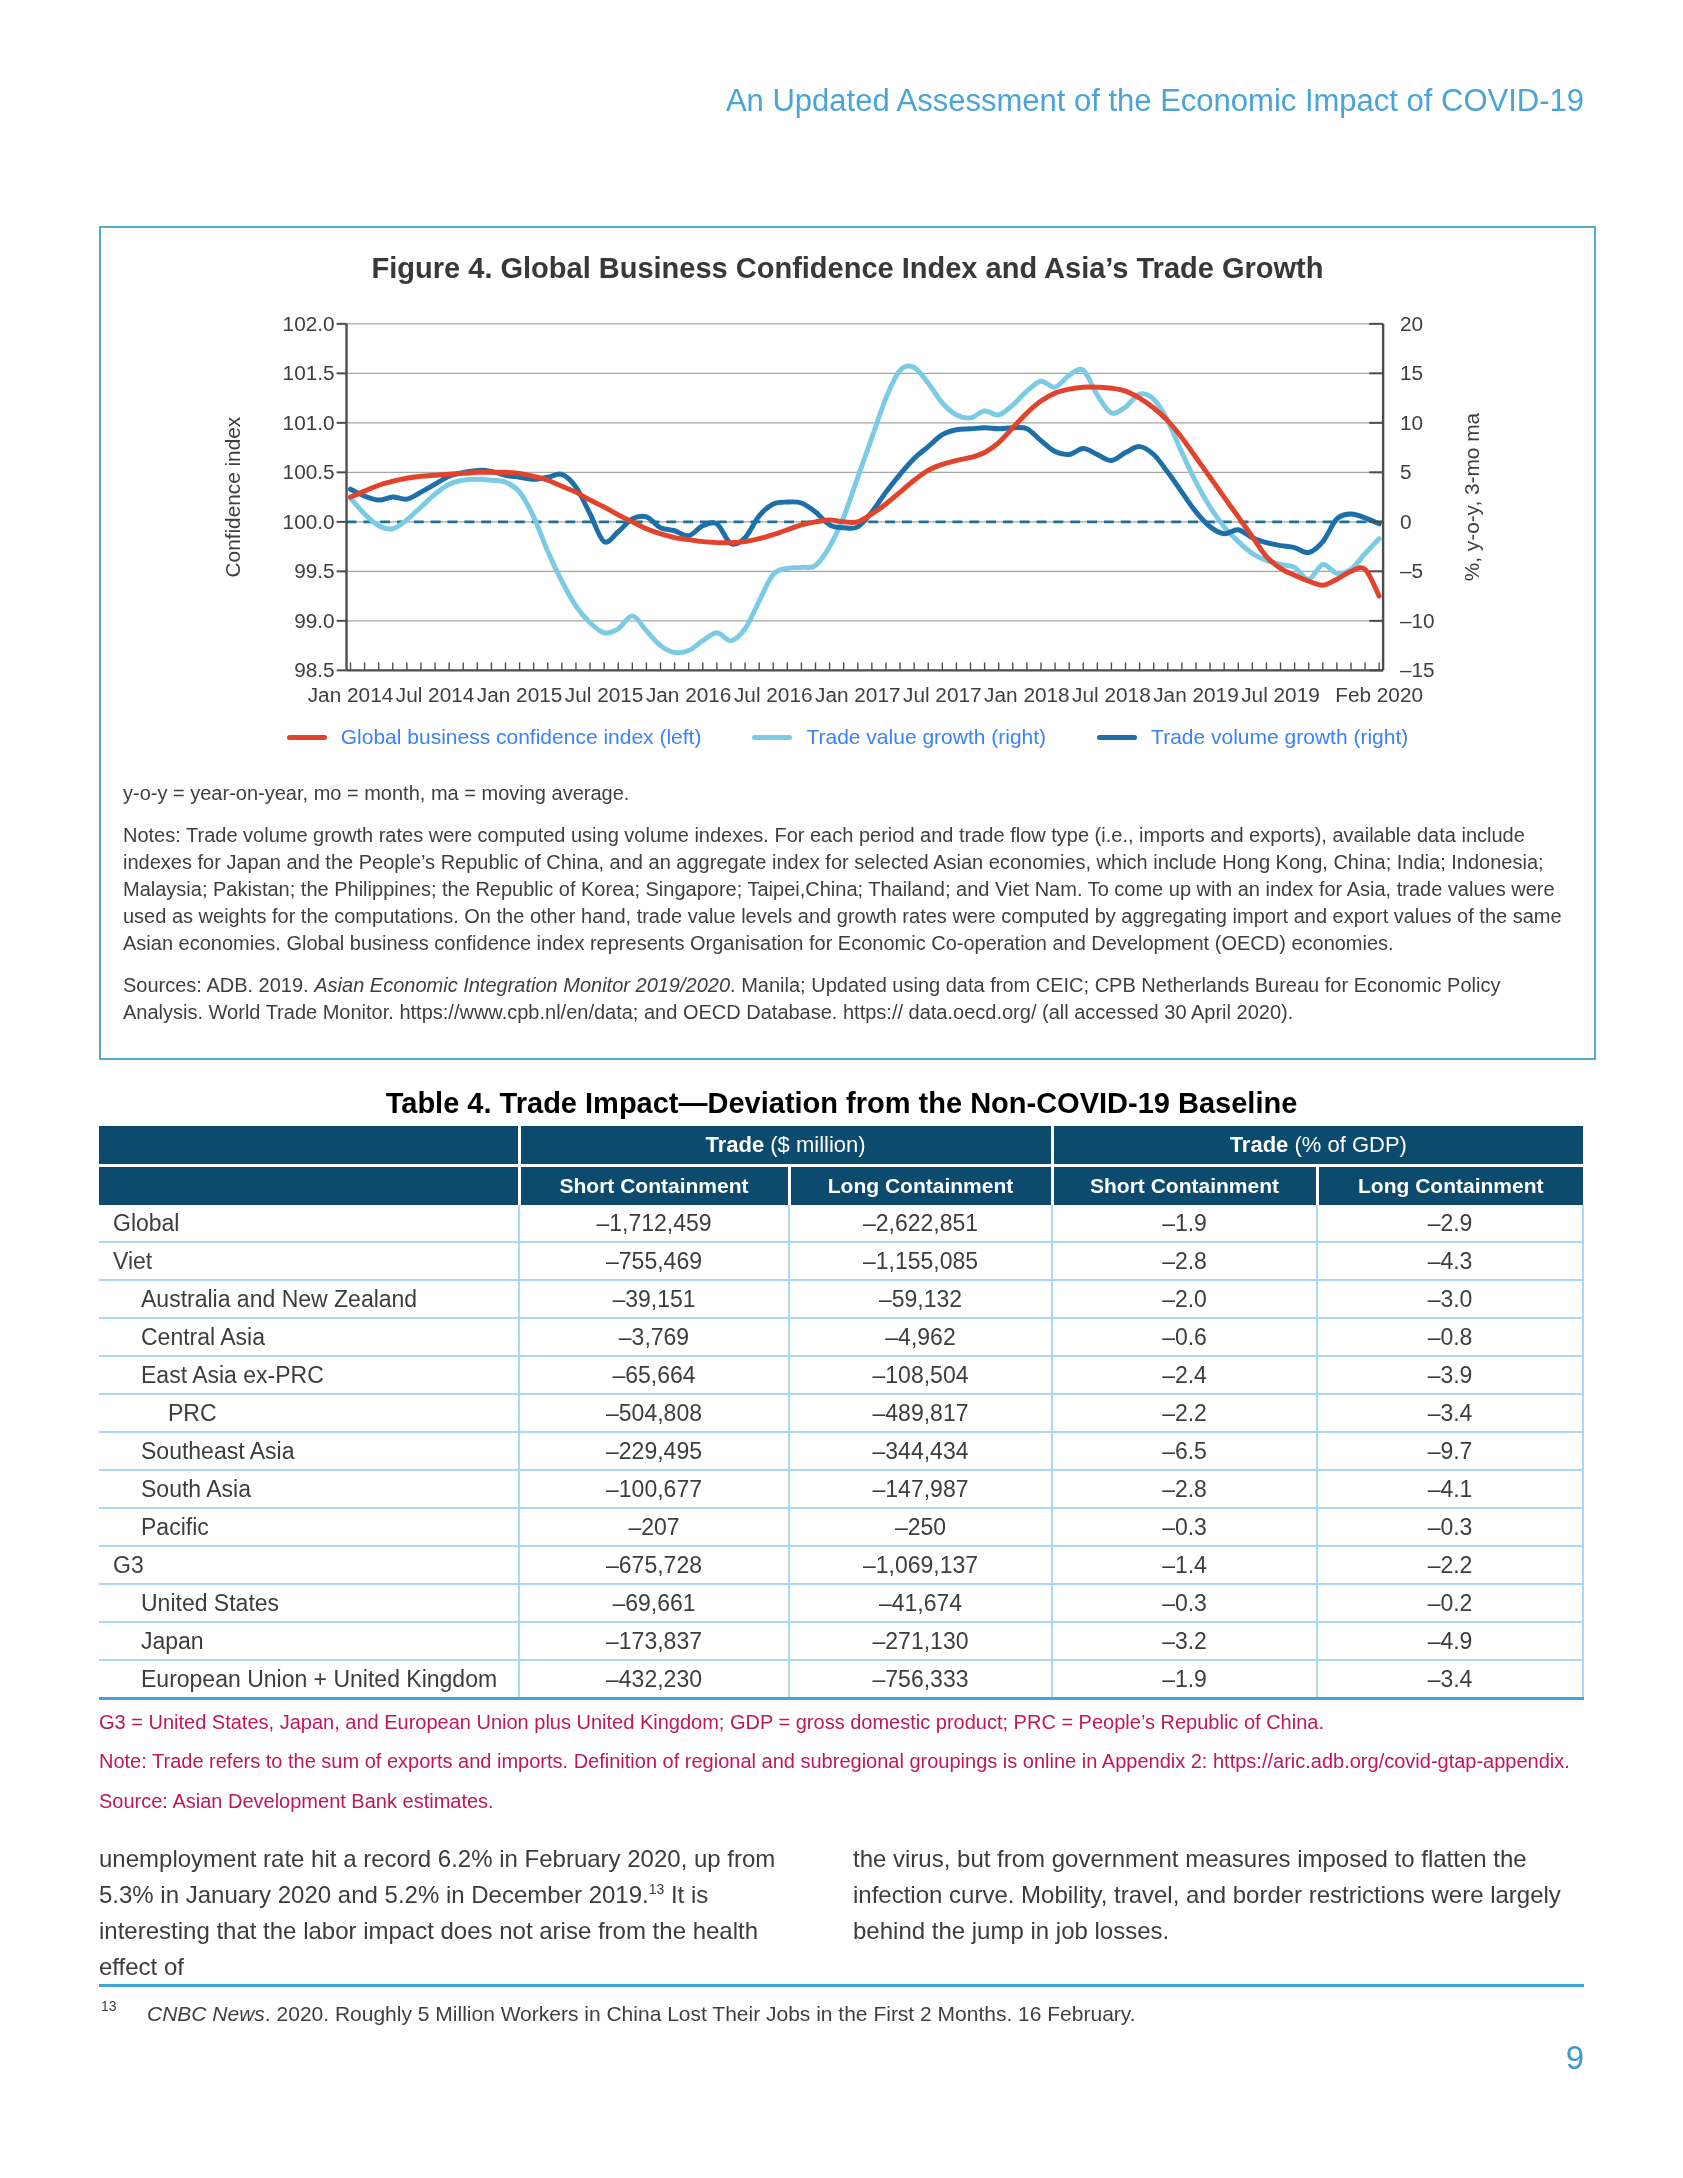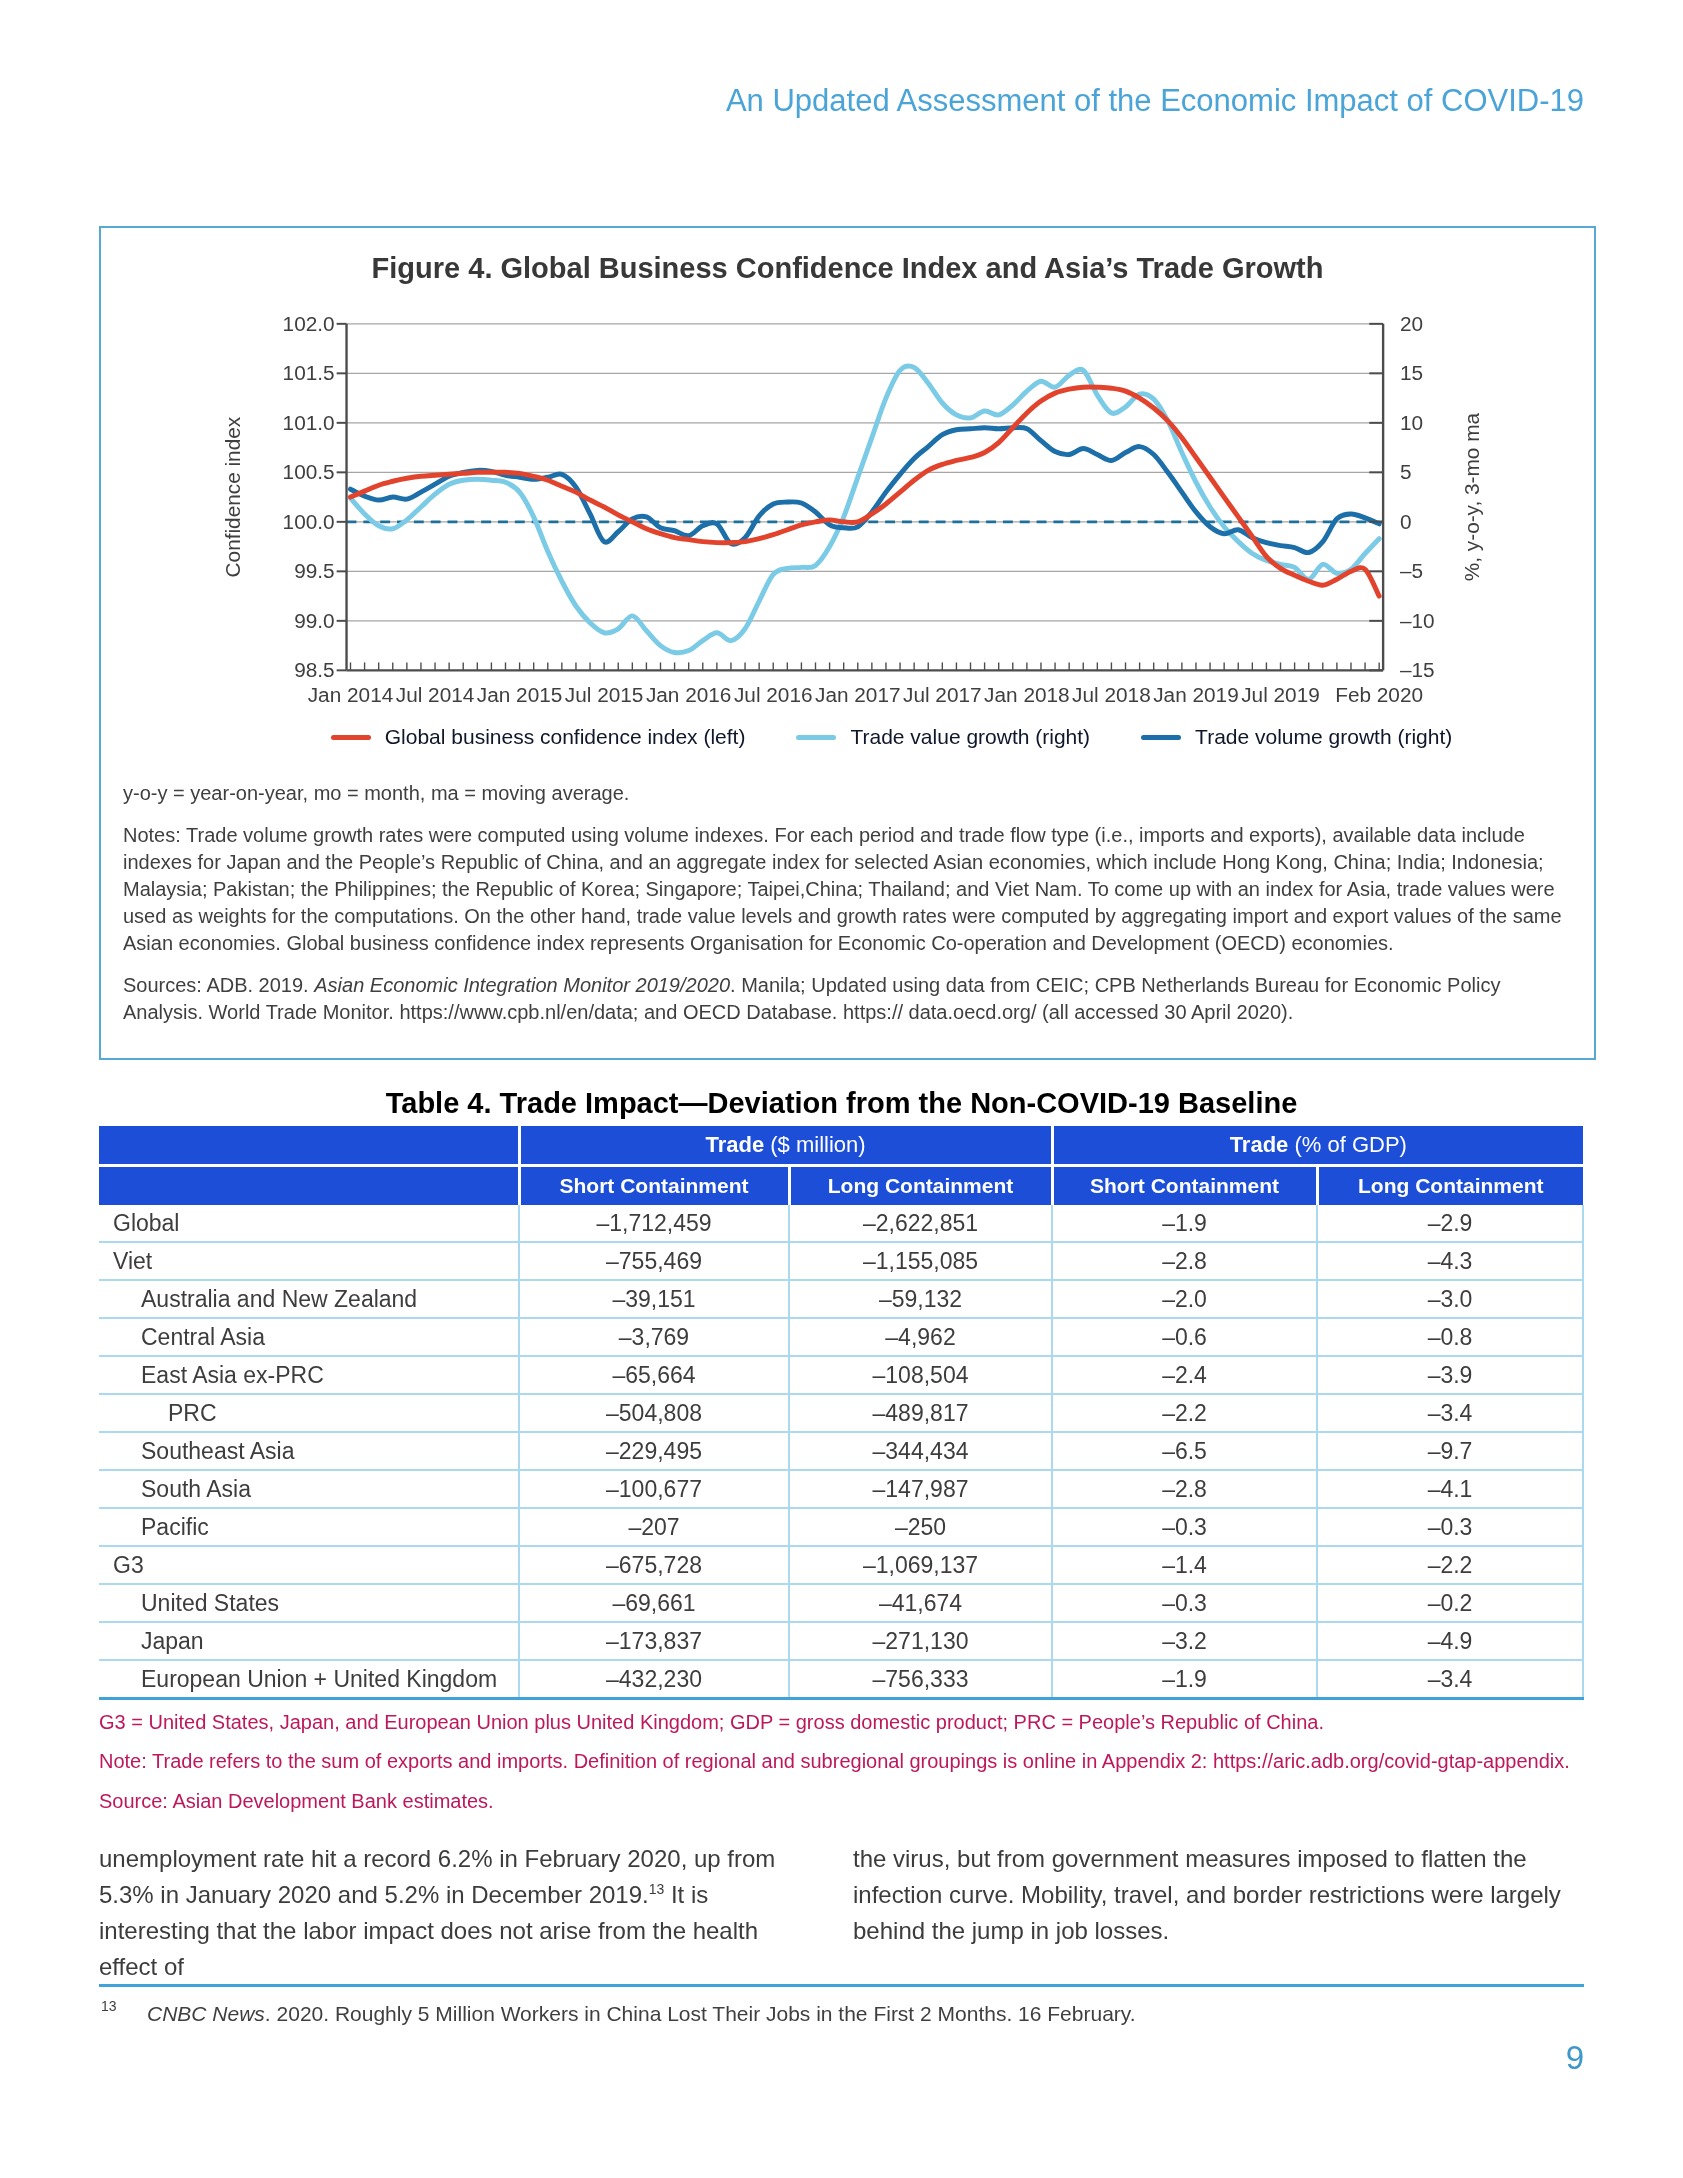--- a/index.html
+++ b/index.html
@@ -7,33 +7,33 @@
         font-family:"Liberation Sans",sans-serif;color:#3f3f3f;}
   .header-title{position:absolute;top:83px;right:99px;font-size:31px;font-weight:400;color:#4aa4d7;}
   
   .figure-box{position:absolute;left:99px;top:226px;width:1497px;height:834px;
               border:2px solid #58a8d5;box-sizing:border-box;background:#fff;}
   .fig-title{position:absolute;top:24px;left:0;width:100%;text-align:center;
              font-size:29px;font-weight:600;color:#383838;}
   #chart{position:absolute;left:0;top:63px;width:1493px;height:430px;display:block;}
   svg text{font-family:"Liberation Sans",sans-serif;fill:#3f3f3f;}
   .legend{position:absolute;top:497px;left:0;width:100%;display:flex;justify-content:center;
-          align-items:center;gap:51px;font-size:21px;color:#0f172a;margin-left:44px;}
+          align-items:center;gap:51px;font-size:21px;color:#3b82f6;}
   .legend-item{display:inline-flex;align-items:center;gap:14px;}
   .legend-swatch{display:inline-block;width:40px;height:5px;border-radius:3px;}
   .defs{position:absolute;top:552px;left:22px;width:1453px;font-size:20px;line-height:27px;}
   .notes{position:absolute;top:594px;left:22px;width:1453px;font-size:20px;line-height:27px;}
   .sources{position:absolute;top:744px;left:22px;width:1453px;font-size:20px;line-height:27px;}
   .it{font-style:italic;}
   
   .table-title{position:absolute;left:99px;top:1087px;width:1485px;text-align:center;
                font-size:29px;font-weight:600;color:#000000;}
   .trade-table{position:absolute;left:99px;top:1126px;width:1485px;border-collapse:collapse;
                table-layout:fixed;}
-  .trade-table th{background:#1d4ed8;color:#ffffff;font-size:22px;font-weight:400;
+  .trade-table th{background:#0c4a6e;color:#ffffff;font-size:22px;font-weight:400;
                   text-align:center;height:38px;padding:0;}
   .trade-table .hrow1 th{border-bottom:3px solid #ffffff;}
   .trade-table th + th{border-left:3px solid #ffffff;}
   .hb{font-weight:700;}
   .hrow2 th{font-weight:700;font-size:21px;}
   .trade-table td{height:36px;font-size:23px;color:#3d3d3d;border-bottom:2px solid #abdaf0;
                   padding:0;white-space:nowrap;overflow:hidden;}
   .trade-table td.cell-num{text-align:center;border-left:2px solid #abdaf0;}
   .trade-table td.cell-num:last-child{border-right:2px solid #abdaf0;}
   .trade-table tbody tr:last-child td{border-bottom:3px solid #3fa2d8;}

